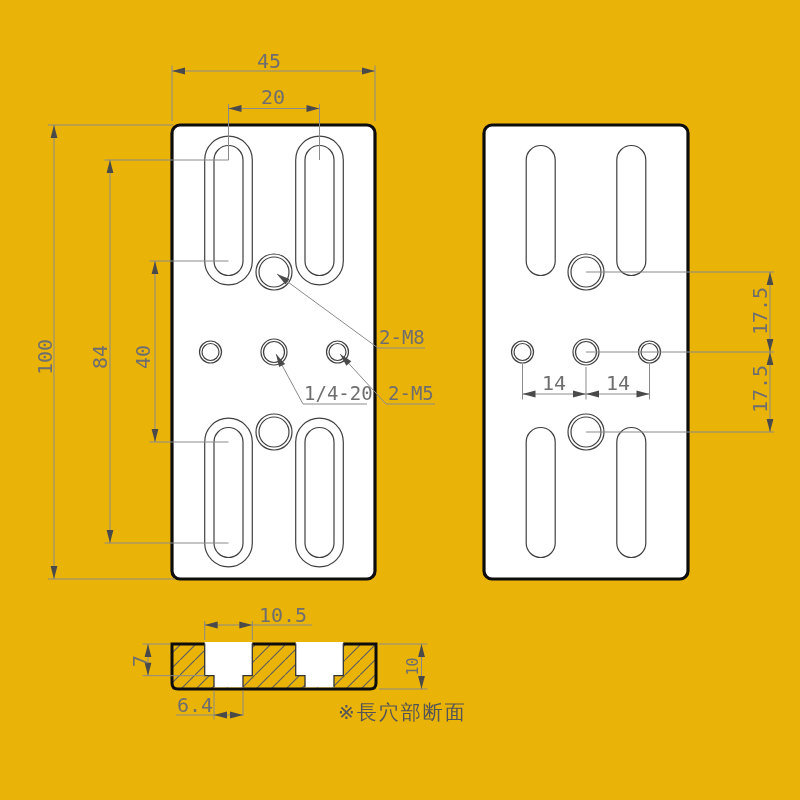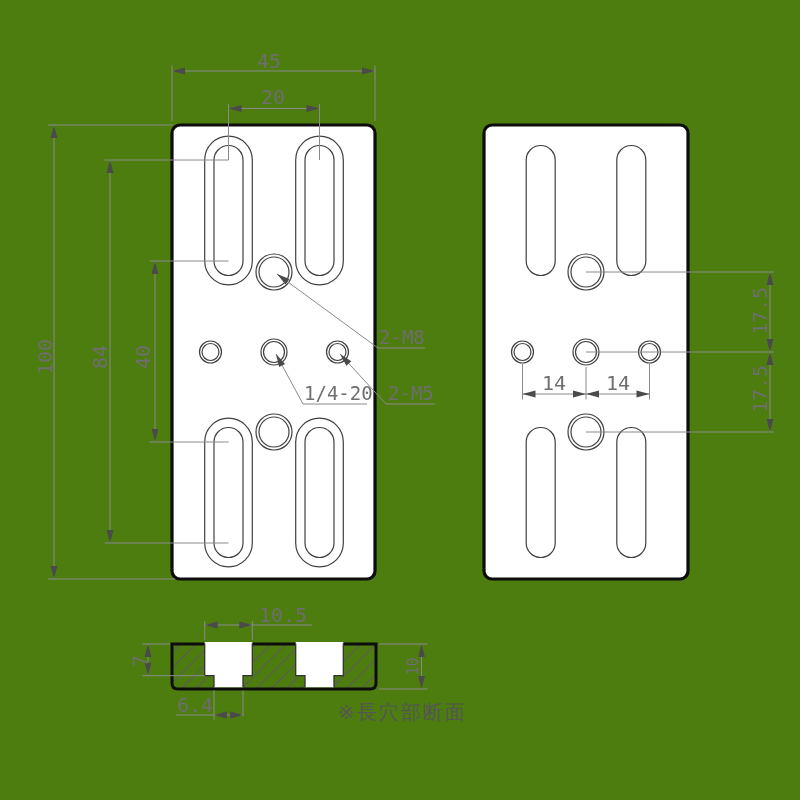--- a/index.html
+++ b/index.html
@@ -1,16 +1,16 @@
 <!DOCTYPE html>
 <html><head>
 <meta charset="utf-8">
 <style>
   html,body{margin:0;padding:0;background:#ffffff;}
-  .stage{width:800px;height:800px;position:relative;background:#4d7c0f;}
+  .stage{width:800px;height:800px;position:relative;background:#eab308;}
   svg{display:block;}
   .outline{fill:#ffffff;stroke:#0d0d0d;stroke-width:3.2;}
   .feature{fill:none;stroke:#404040;stroke-width:1.2;}
   .dimline{fill:none;stroke:#8a8a8a;stroke-width:1;}
   .arrow{fill:#4a4a4a;stroke:none;}
   .dimtext{font-family:"DejaVu Sans Mono","Liberation Mono",monospace;font-size:20px;fill:#6e6e6e;}
   .dimtext-small{font-family:"DejaVu Sans Mono","Liberation Mono",monospace;font-size:15px;fill:#6e6e6e;}
   .leadertext{font-family:"DejaVu Sans Mono","Liberation Mono",monospace;font-size:19px;fill:#6e6e6e;}
   .notetext{font-family:"DejaVu Sans","Liberation Sans",sans-serif;font-size:20px;fill:#555555;letter-spacing:2px;}
   .sectionbody{fill:url(#hatch);stroke:#0d0d0d;stroke-width:3;}

